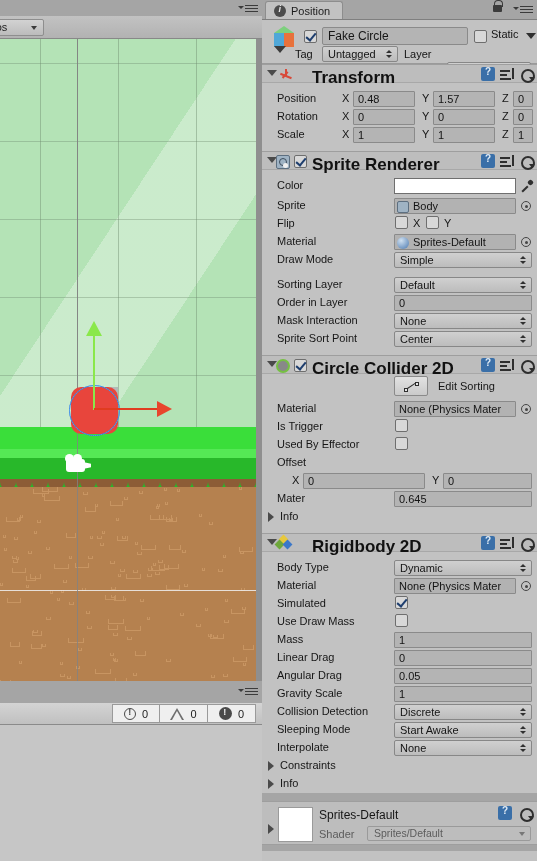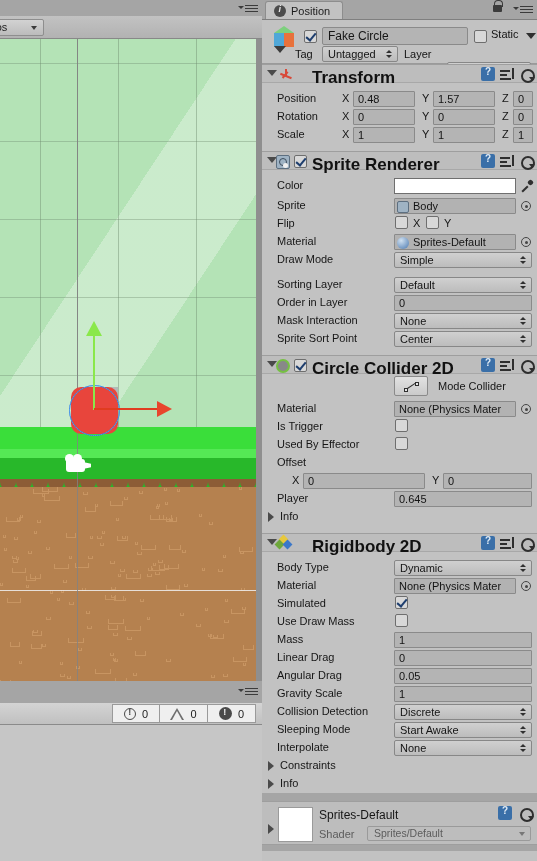--- a/index.html
+++ b/index.html
@@ -728,21 +728,21 @@
       </div>
 
       <div class="row" style="height:26px">
         <div class="edit-collider-btn">
           <span class="ecb-glyph">
             <span class="ln"></span>
               <span class="sq sq1"></span>
               <span class="sq sq2"></span>
           </span>
         </div>
-        <span class="edit-collider-lb">Mode Collider</span>
+        <span class="edit-collider-lb">Edit Sorting</span>
       </div>
       <div class="row">
         <span class="row-label">Material</span>
         <div class="obj-fld" style="left:132px;width:122px;padding-left:4px;">None (Physics Mater</div>
         <span class="picker" style="left:259px"></span>
       </div>
       <div class="row">
         <span class="row-label">Is Trigger</span>
         <span class="cb" style="position:absolute;left:133px;top:1px;"></span>
       </div>
@@ -753,21 +753,21 @@
       <div class="row">
         <span class="row-label">Offset</span>
       </div>
       <div class="row">
         <span class="axlab" style="left:30px">X</span>
         <div class="fld" style="left:41px;width:122px">0</div>
         <span class="axlab" style="left:170px">Y</span>
         <div class="fld" style="left:181px;width:89px">0</div>
       </div>
       <div class="row">
-        <span class="row-label">Player</span>
+        <span class="row-label">Mater</span>
         <div class="fld" style="left:132px;width:138px">0.645</div>
       </div>
       <div class="foldrow">
         <span class="tri"></span>
         <span class="lb">Info</span>
       </div>
       <div class="gap"></div>
 
       <div class="comp-head">
         <span class="foldout"></span>

